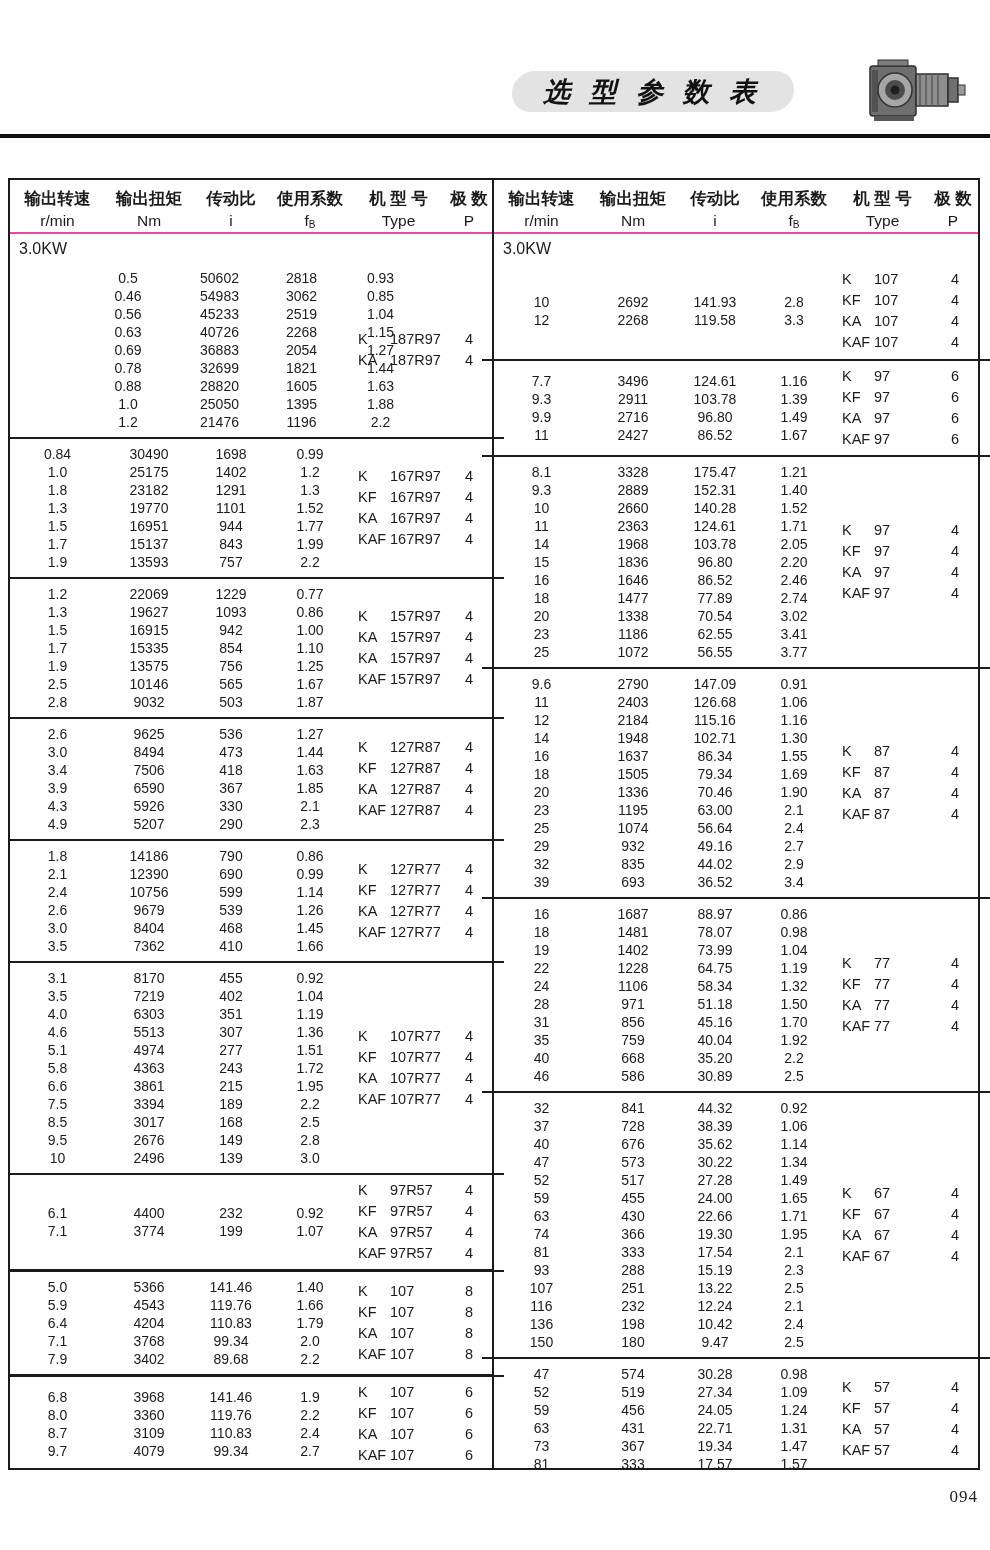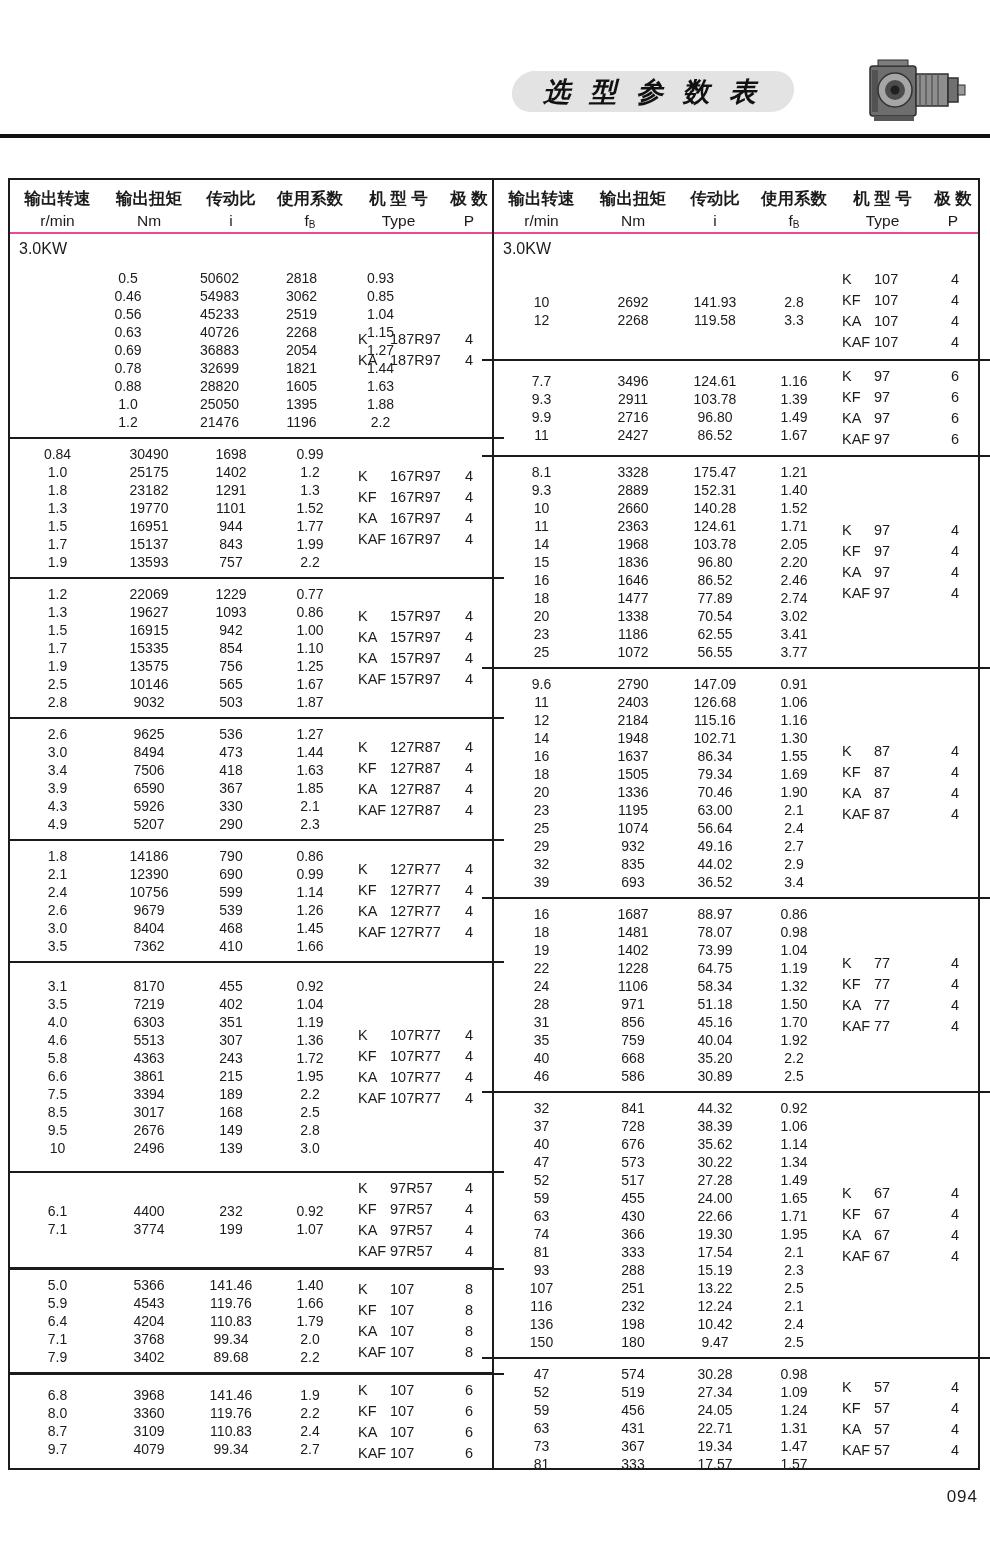--- a/index.html
+++ b/index.html
@@ -44,21 +44,21 @@
       font-size:14px;}
   .row div{text-align:center;white-space:nowrap;}
 
   .types{position:absolute;left:341px;right:0;top:0;bottom:0;display:flex;flex-direction:column;
       justify-content:center;}
   .type-row{display:grid;grid-template-columns:32px 1fr 46px;height:21px;line-height:21px;
       font-size:14.5px;padding-left:7px;}
   .type-row .pfx,.type-row .mdl{text-align:left;white-space:nowrap;}
   .type-row .pol{text-align:center;}
 
-  .page-num{position:absolute;right:12px;top:1487px;font-size:17px;letter-spacing:1px;}
+  .page-num{position:absolute;right:12px;top:1487px;font-size:17px;letter-spacing:1px;font-family:Liberation Serif, serif;}
 </style>
 </head>
 <body>
 
 <div class="title-pill">
   <span>选 型 参 数 表</span>
 </div>
 
 <svg class="motor-svg" width="100" height="66" viewBox="0 0 100 66">
   <rect x="2" y="8" width="46" height="50" rx="3" fill="#6e6e6e" stroke="#2f2f2f" stroke-width="1.5"></rect>
@@ -440,20 +440,26 @@
             <div>351</div>
             <div>1.19</div>
           </div>
           <div class="row">
             <div>4.6</div>
             <div>5513</div>
             <div>307</div>
             <div>1.36</div>
           </div>
           <div class="row">
+            <div>5.1</div>
+            <div>4974</div>
+            <div>277</div>
+            <div>1.51</div>
+          </div>
+          <div class="row">
             <div>5.8</div>
             <div>4363</div>
             <div>243</div>
             <div>1.72</div>
           </div>
           <div class="row">
             <div>6.6</div>
             <div>3861</div>
             <div>215</div>
             <div>1.95</div>

